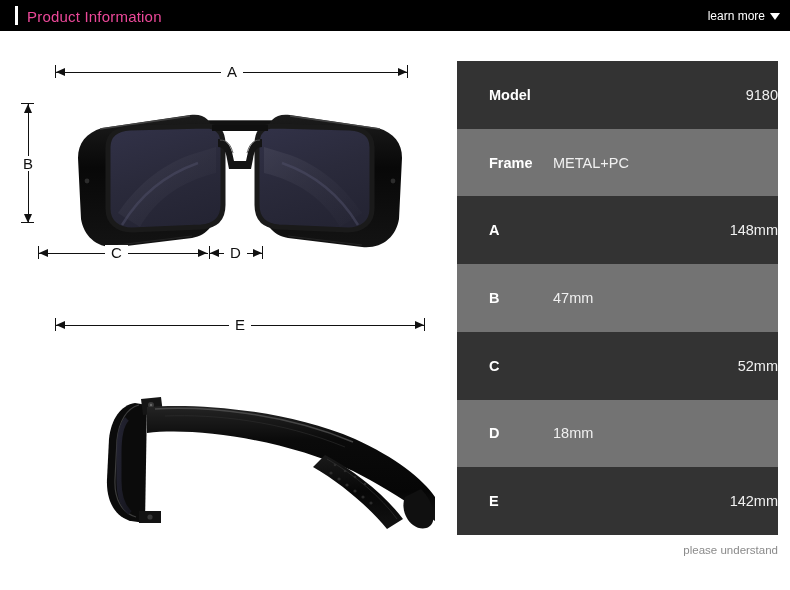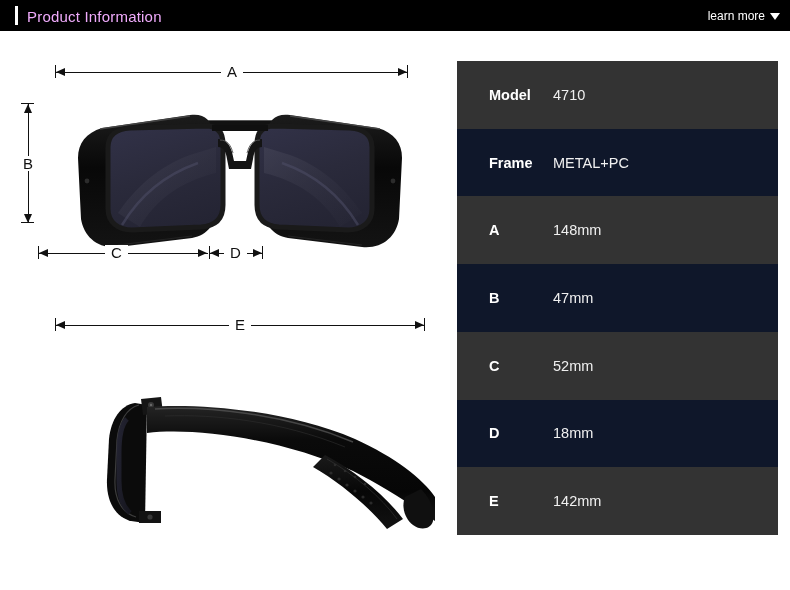--- a/index.html
+++ b/index.html
@@ -32,21 +32,21 @@
     top: 6px;
     width: 3px;
     height: 19px;
     background: #ffffff;
   }
   .header-title {
     position: absolute;
     left: 27px;
     top: 50%;
     transform: translateY(-50%);
-    color: #f0abfc;
+    color: #ec4899;
     font-size: 15px;
     letter-spacing: .2px;
     white-space: nowrap;
   }
   .learn-more {
     position: absolute;
     right: 10px;
     top: 50%;
     transform: translateY(-50%);
     display: flex;
@@ -142,22 +142,22 @@
     height: 474px;
     display: flex;
     flex-direction: column;
   }
   .spec-row {
     flex: 1 1 0;
     display: flex;
     align-items: center;
     min-height: 0;
   }
-  .spec-row.odd  { background: #333333; }
-  .spec-row.even { background: #0f172a; }
+  .spec-row.odd  { background: #333333; justify-content: space-between; }
+  .spec-row.even { background: #737373; }
   .spec-key {
     width: 96px;
     padding-left: 32px;
     box-sizing: border-box;
     color: #ffffff;
     font-size: 14.5px;
     font-weight: bold;
     white-space: nowrap;
   }
   .spec-val {
@@ -369,21 +369,21 @@
     <path d="M386,128 C396,138 400,150 398,160 C396,168 386,170 378,164
              C370,158 366,146 370,136 Z" fill="#101010"></path>
   </svg>
 
 </div>
 
 <div class="spec-table">
 
   <div class="spec-row odd">
     <div class="spec-key">Model</div>
-    <div class="spec-val">4710</div>
+    <div class="spec-val">9180</div>
   </div>
   <div class="spec-row even">
     <div class="spec-key">Frame</div>
     <div class="spec-val">METAL+PC</div>
   </div>
   <div class="spec-row odd">
     <div class="spec-key">A</div>
     <div class="spec-val">148mm</div>
   </div>
   <div class="spec-row even">
@@ -399,13 +399,14 @@
     <div class="spec-val">18mm</div>
   </div>
   <div class="spec-row odd">
     <div class="spec-key">E</div>
     <div class="spec-val">142mm</div>
   </div>
 
 </div>
 
 <div class="footnote">
+  <div>please understand</div>
 </div>
 
 </body></html>

